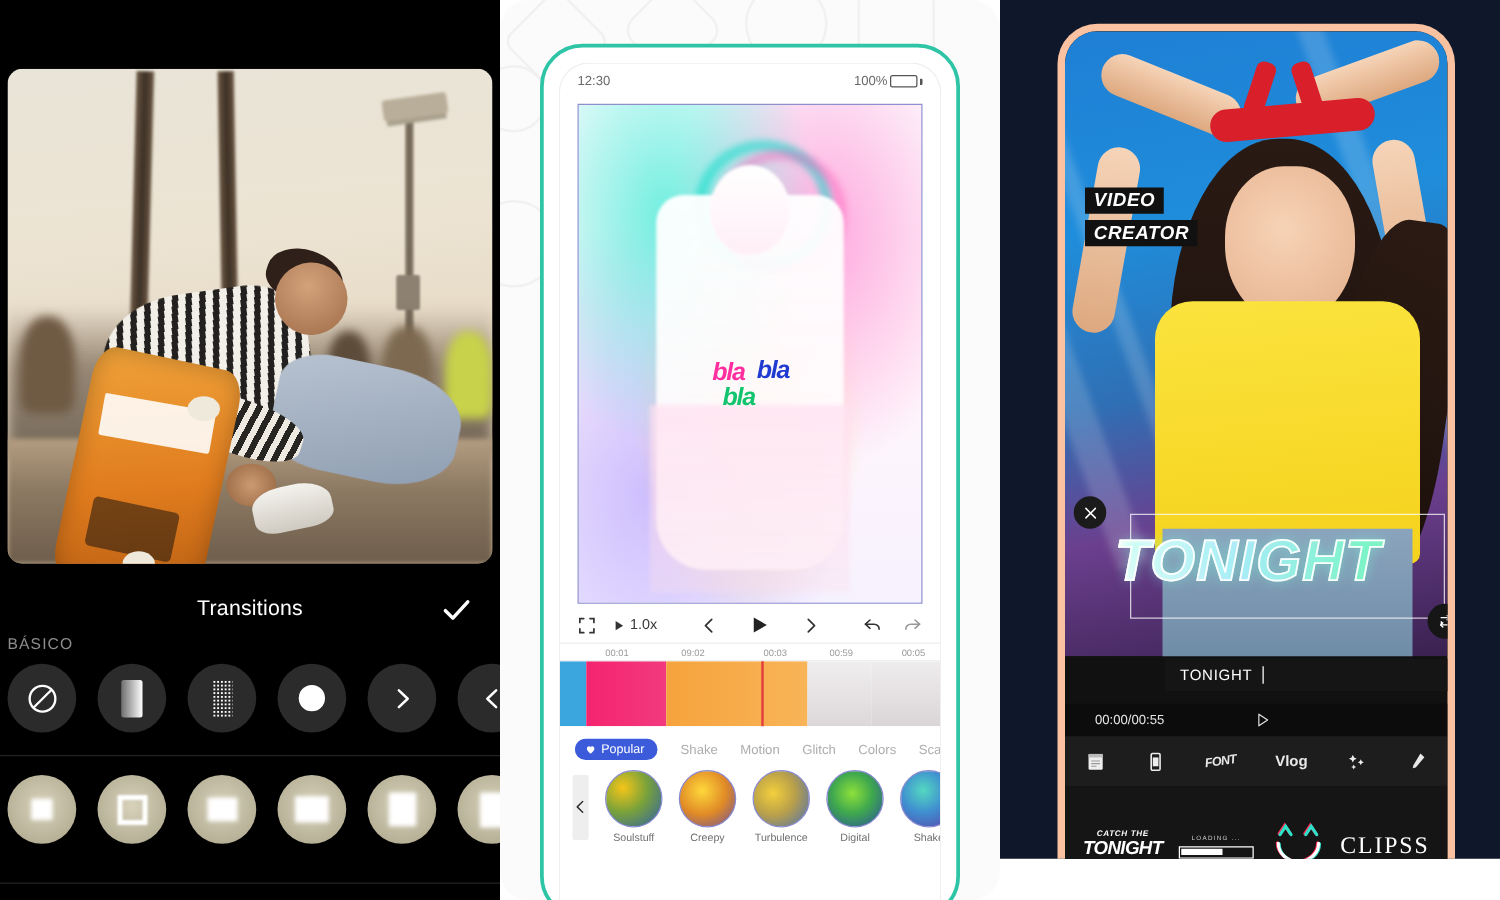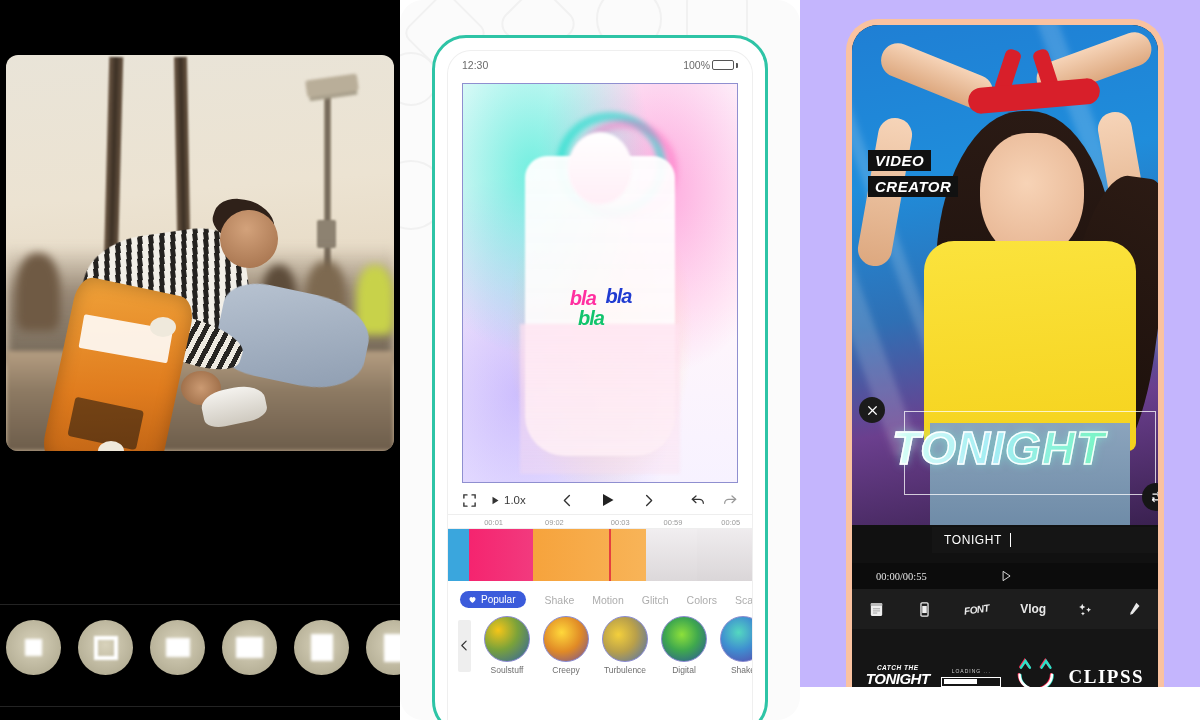--- a/index.html
+++ b/index.html
@@ -139,21 +139,21 @@
     display:inline-flex; align-items:center; gap:4px; font-size:10px; }
   .fx-row { display:flex; align-items:center; gap:13px; padding:4px 0 0 10px; }
   .fx-back { width:32px; height:52px; background:#eee; display:flex;
     align-items:center; justify-content:center; border-radius:2px; }
   .fx { width:48px; text-align:center; }
   .fx-thumb { width:46px; height:46px; border-radius:50%; border:1.5px solid #8a8ad0;
     overflow:hidden; }
   .fx-name { font-size:8.5px; color:#6f6f6f; margin-top:3px; }
 
   
-  .panel3 { position:relative; width:400px; height:687px; background:#c4b5fd; overflow:hidden; }
+  .panel3 { position:relative; width:400px; height:687px; background:#0f172a; overflow:hidden; }
   .p3-phone { position:absolute; left:52px; top:25px; width:306px; height:700px;
     background:#111; border-radius:26px; overflow:hidden;
     box-shadow:0 0 0 6px #fac2a0; }
   .p3-photo { position:absolute; left:0; top:0; right:0; height:500px; overflow:hidden; }
   .p3-bluebg { position:absolute; inset:0;
     background:linear-gradient(170deg,#1f7fd4 0%,#1f8ddb 30%,#2f6fb4 55%,#6b3f8e 75%,#3a2150 100%); }
   .streak { position:absolute; background:rgba(255,255,255,.16); filter:blur(3px);
     transform:rotate(-20deg); }
   .p3-hair { position:absolute; left:84px; top:86px; width:180px; height:330px;
     background:linear-gradient(180deg,#2a1a14,#1a0f0b); border-radius:48% 48% 36% 36%; }
@@ -199,21 +199,21 @@
   .p3-time { position:absolute; left:0; top:538px; right:0; height:26px;
     background:#0c0c0c; display:flex; align-items:center; z-index:8; }
   .p3-toolbar { position:absolute; left:0; top:564px; right:0; height:40px;
     background:#1d1d1d; display:flex; align-items:center;
     justify-content:space-around; z-index:8; }
   .tb-item { color:#e8e8e8; font-size:11px; display:flex; flex-direction:column;
     align-items:center; }
   .p3-assets { position:absolute; left:0; top:604px; right:0; bottom:0;
     background:#151515; display:flex; align-items:center;
     justify-content:space-around; z-index:8; padding:0 8px; }
-  .asset-txt { color:#fff; font-weight:bold; }
+  .asset-txt { color:#fff; font-weight:normal; }
 </style>
 </head>
 <body>
 
 <div id="app">
 
   <div class="panel1">
 
     <div class="p1-preview">
       <div class="sky"></div>
@@ -236,21 +236,64 @@
       <div class="skater-hand"></div>
       <div class="shoe"></div>
       <div class="board">
         <div class="board-lbl"></div>
         <div class="board-lbl2"></div>
       </div>
       <div class="wheel" style="left:144px;top:262px;"></div>
       <div class="wheel" style="left:92px;top:386px;"></div>
     </div>
 
-
+    <div class="p1-title-row">
+      <div class="p1-title">Transitions</div>
+      <svg class="p1-check" viewBox="0 0 24 24">
+        <path d="M4 12.5 L9.5 18 L20.5 6" fill="none" stroke="#fff" stroke-width="2.6" stroke-linecap="round" stroke-linejoin="round"></path>
+      </svg>
+    </div>
+
+    <div style="position:absolute;left:0;top:508px;width:400px;">
+      <div class="p1-sec-label">BÁSICO</div>
+      <div class="p1-row" style="margin-top:9px;">
+
+        <div class="tr-basic">
+          <svg width="26" height="26" viewBox="0 0 24 24">
+            <circle cx="12" cy="12" r="9.5" fill="none" stroke="#fff" stroke-width="1.7"></circle>
+            <line x1="5.5" y1="18.5" x2="18.5" y2="5.5" stroke="#fff" stroke-width="1.7"></line>
+          </svg>
+        </div>
+
+        <div class="tr-basic">
+          <div style="width:17px;height:30px;border-radius:2px;background:linear-gradient(90deg,#6e6e6e,#fff);"></div>
+        </div>
+
+        <div class="tr-basic">
+          <div style="width:16px;height:30px;background-image:radial-gradient(#fff 42%,transparent 43%);background-size:3px 3px;"></div>
+        </div>
+
+        <div class="tr-basic">
+          <div style="width:21px;height:21px;border-radius:50%;background:#fff;"></div>
+        </div>
+
+        <div class="tr-basic">
+          <svg width="20" height="20" viewBox="0 0 24 24">
+            <path d="M8.5 4 L17 12 L8.5 20" fill="none" stroke="#fff" stroke-width="2.4" stroke-linecap="round" stroke-linejoin="round"></path>
+          </svg>
+        </div>
+
+        <div class="tr-basic">
+          <svg width="20" height="20" viewBox="0 0 24 24">
+            <path d="M15.5 4 L7 12 L15.5 20" fill="none" stroke="#fff" stroke-width="2.4" stroke-linecap="round" stroke-linejoin="round"></path>
+          </svg>
+        </div>
+
+      </div>
+    </div>
 
     <div class="divider-line" style="position:absolute;left:0;top:604px;width:400px;"></div>
 
     <div style="position:absolute;left:0;top:612px;width:400px;">
       <div class="p1-row" style="margin-top:8px;">
         <div class="tr-super">
           <div class="sq" style="width:17px;height:17px;"></div>
         </div>
         <div class="tr-super">
           <div style="width:24px;height:24px;border:4px solid #fff;filter:blur(.9px);"></div>
@@ -454,21 +497,21 @@
           <path d="M15 4l3 3-3 3M9 20l-3-3 3-3" fill="none" stroke="#fff" stroke-width="1.9" stroke-linecap="round" stroke-linejoin="round"></path>
         </svg>
       </div>
 
       <div class="p3-input">
         <span>TONIGHT</span>
         <span class="caret"></span>
       </div>
 
       <div class="p3-time">
-        <span style="color:#e6e6e6;font-size:10.5px;margin-left:24px;font-family:Liberation Serif, serif;">00:00/00:55</span>
+        <span style="color:#e6e6e6;font-size:10.5px;margin-left:24px;">00:00/00:55</span>
         <svg width="14" height="14" viewBox="0 0 24 24" style="margin-left:72px;">
           <path d="M7 4 L19 12 L7 20 Z" fill="none" stroke="#e6e6e6" stroke-width="1.6" stroke-linejoin="round"></path>
         </svg>
       </div>
 
       <div class="p3-toolbar">
         <div class="tb-item">
           <svg width="17" height="17" viewBox="0 0 24 24">
             <rect x="4" y="3" width="16" height="18" rx="1.5" fill="#eee"></rect>
             <rect x="4" y="3" width="16" height="4" fill="#bbb"></rect>

